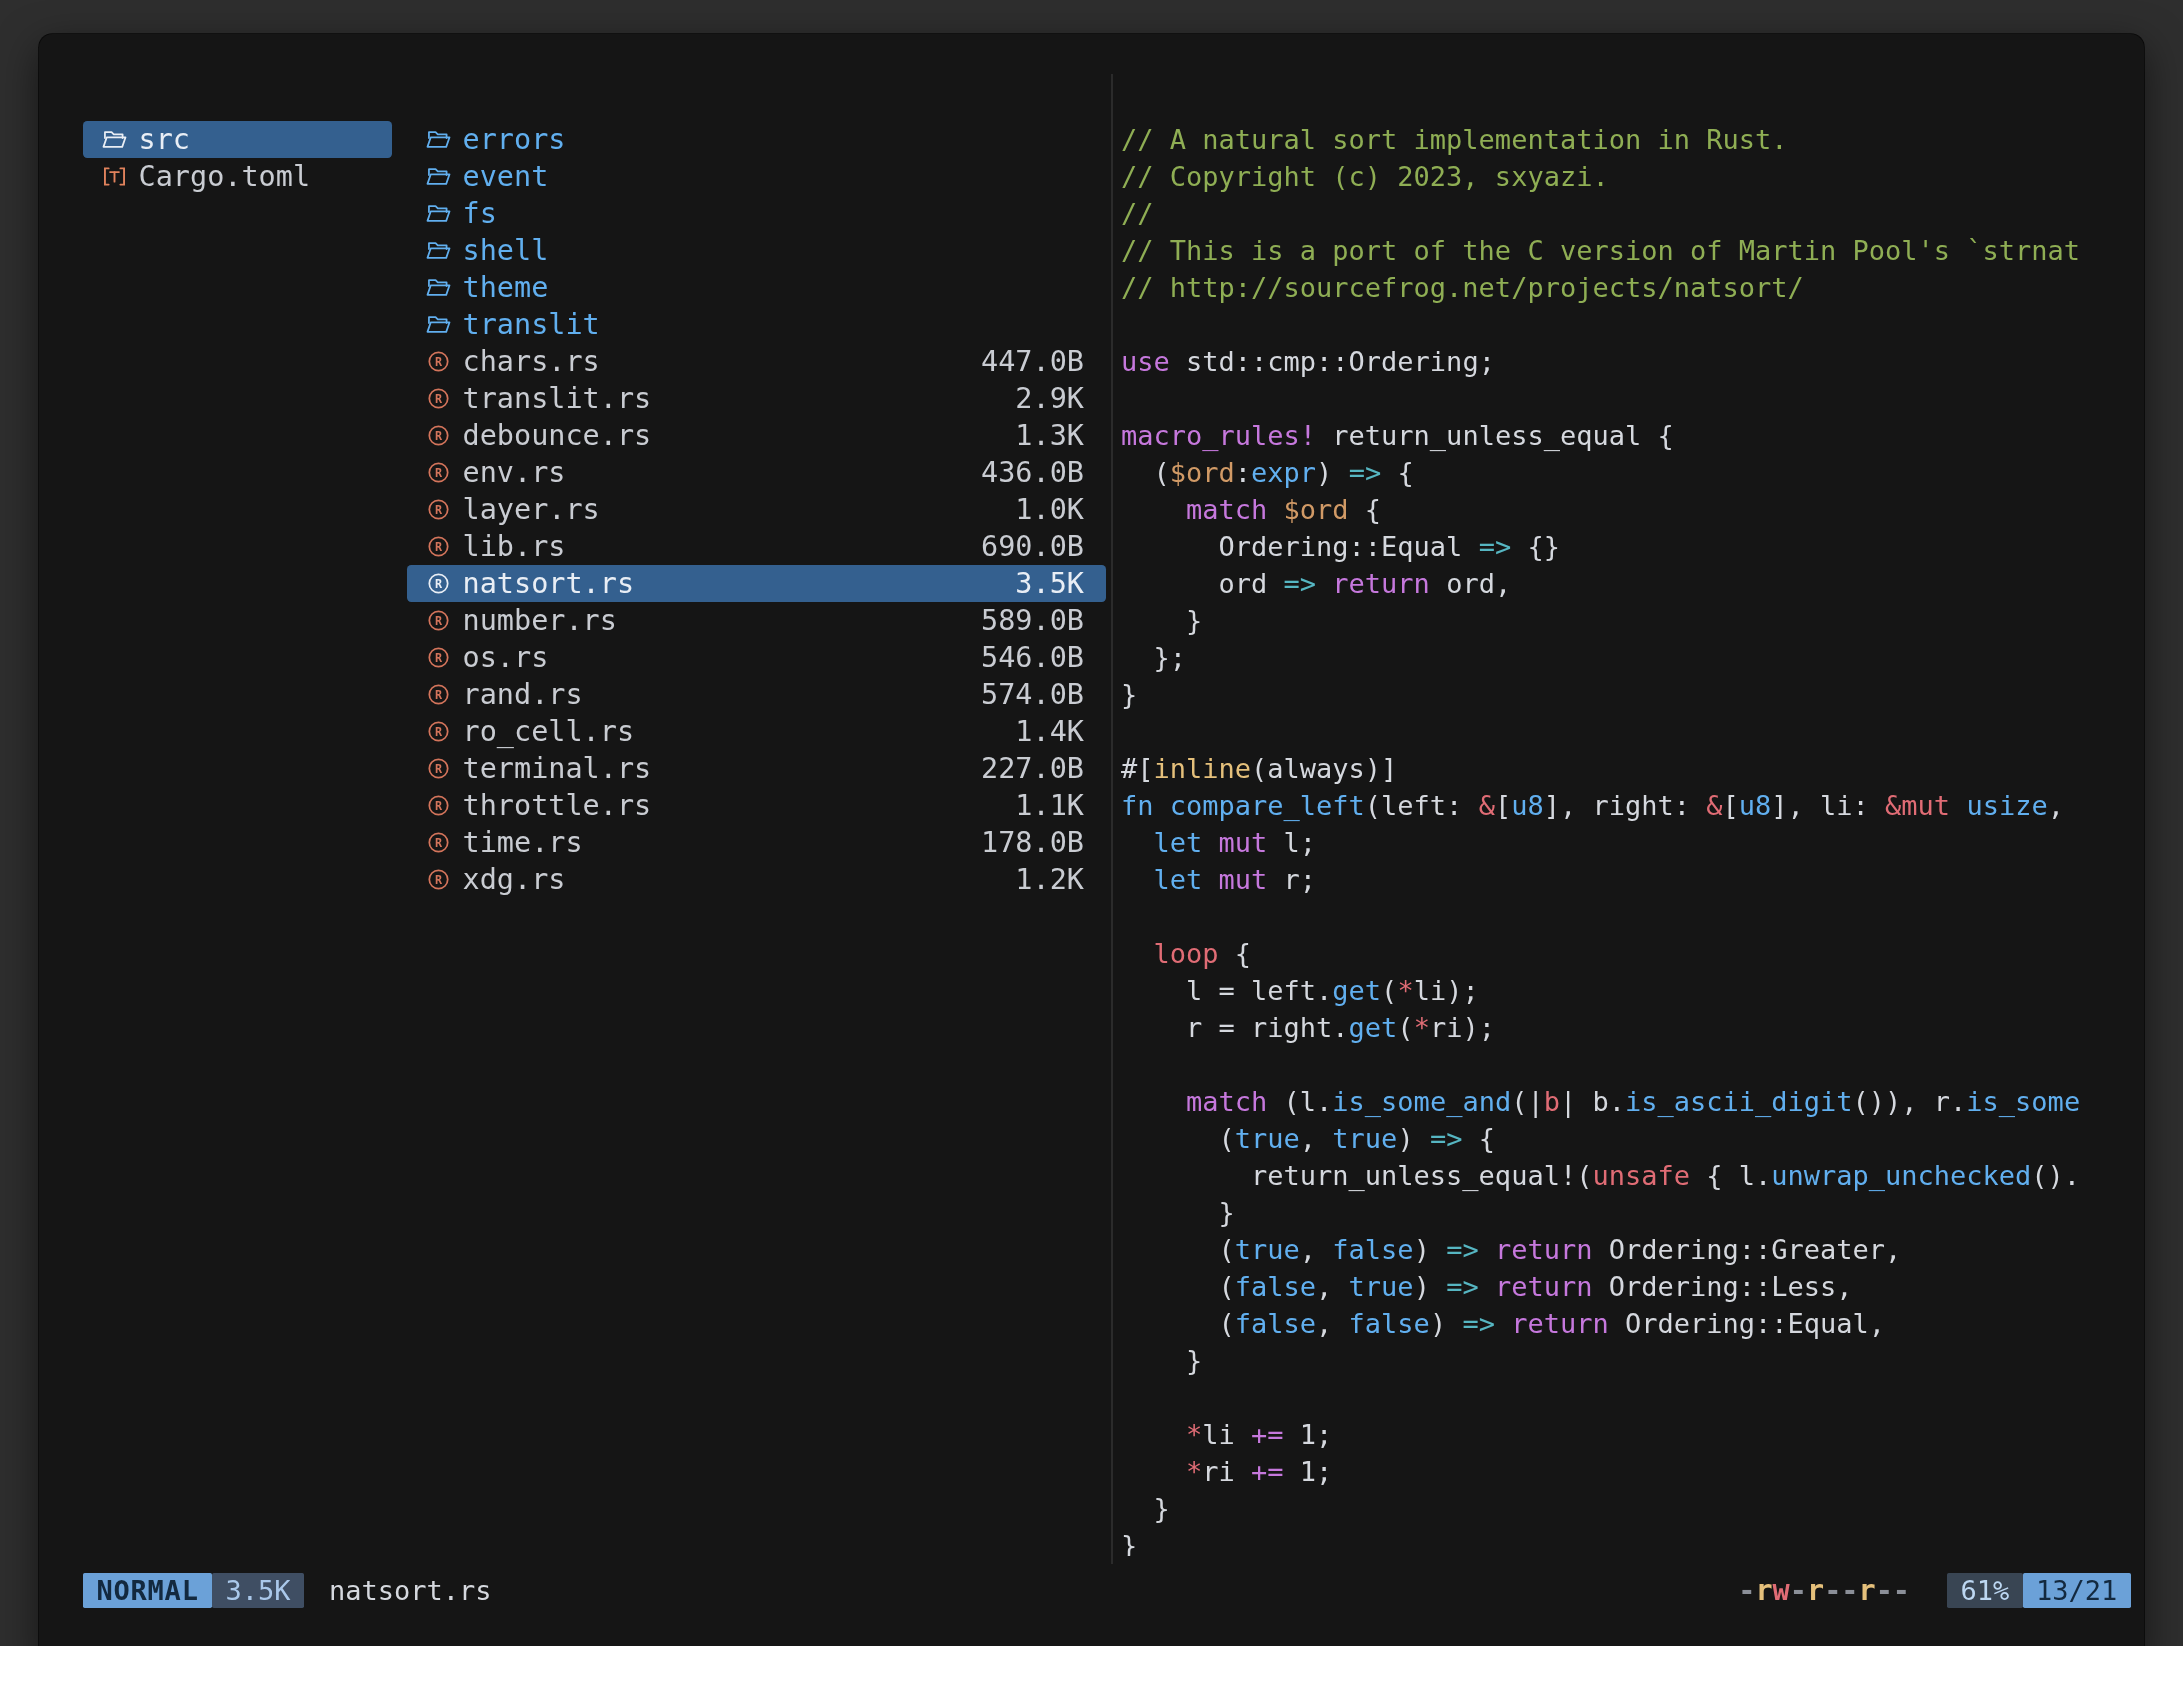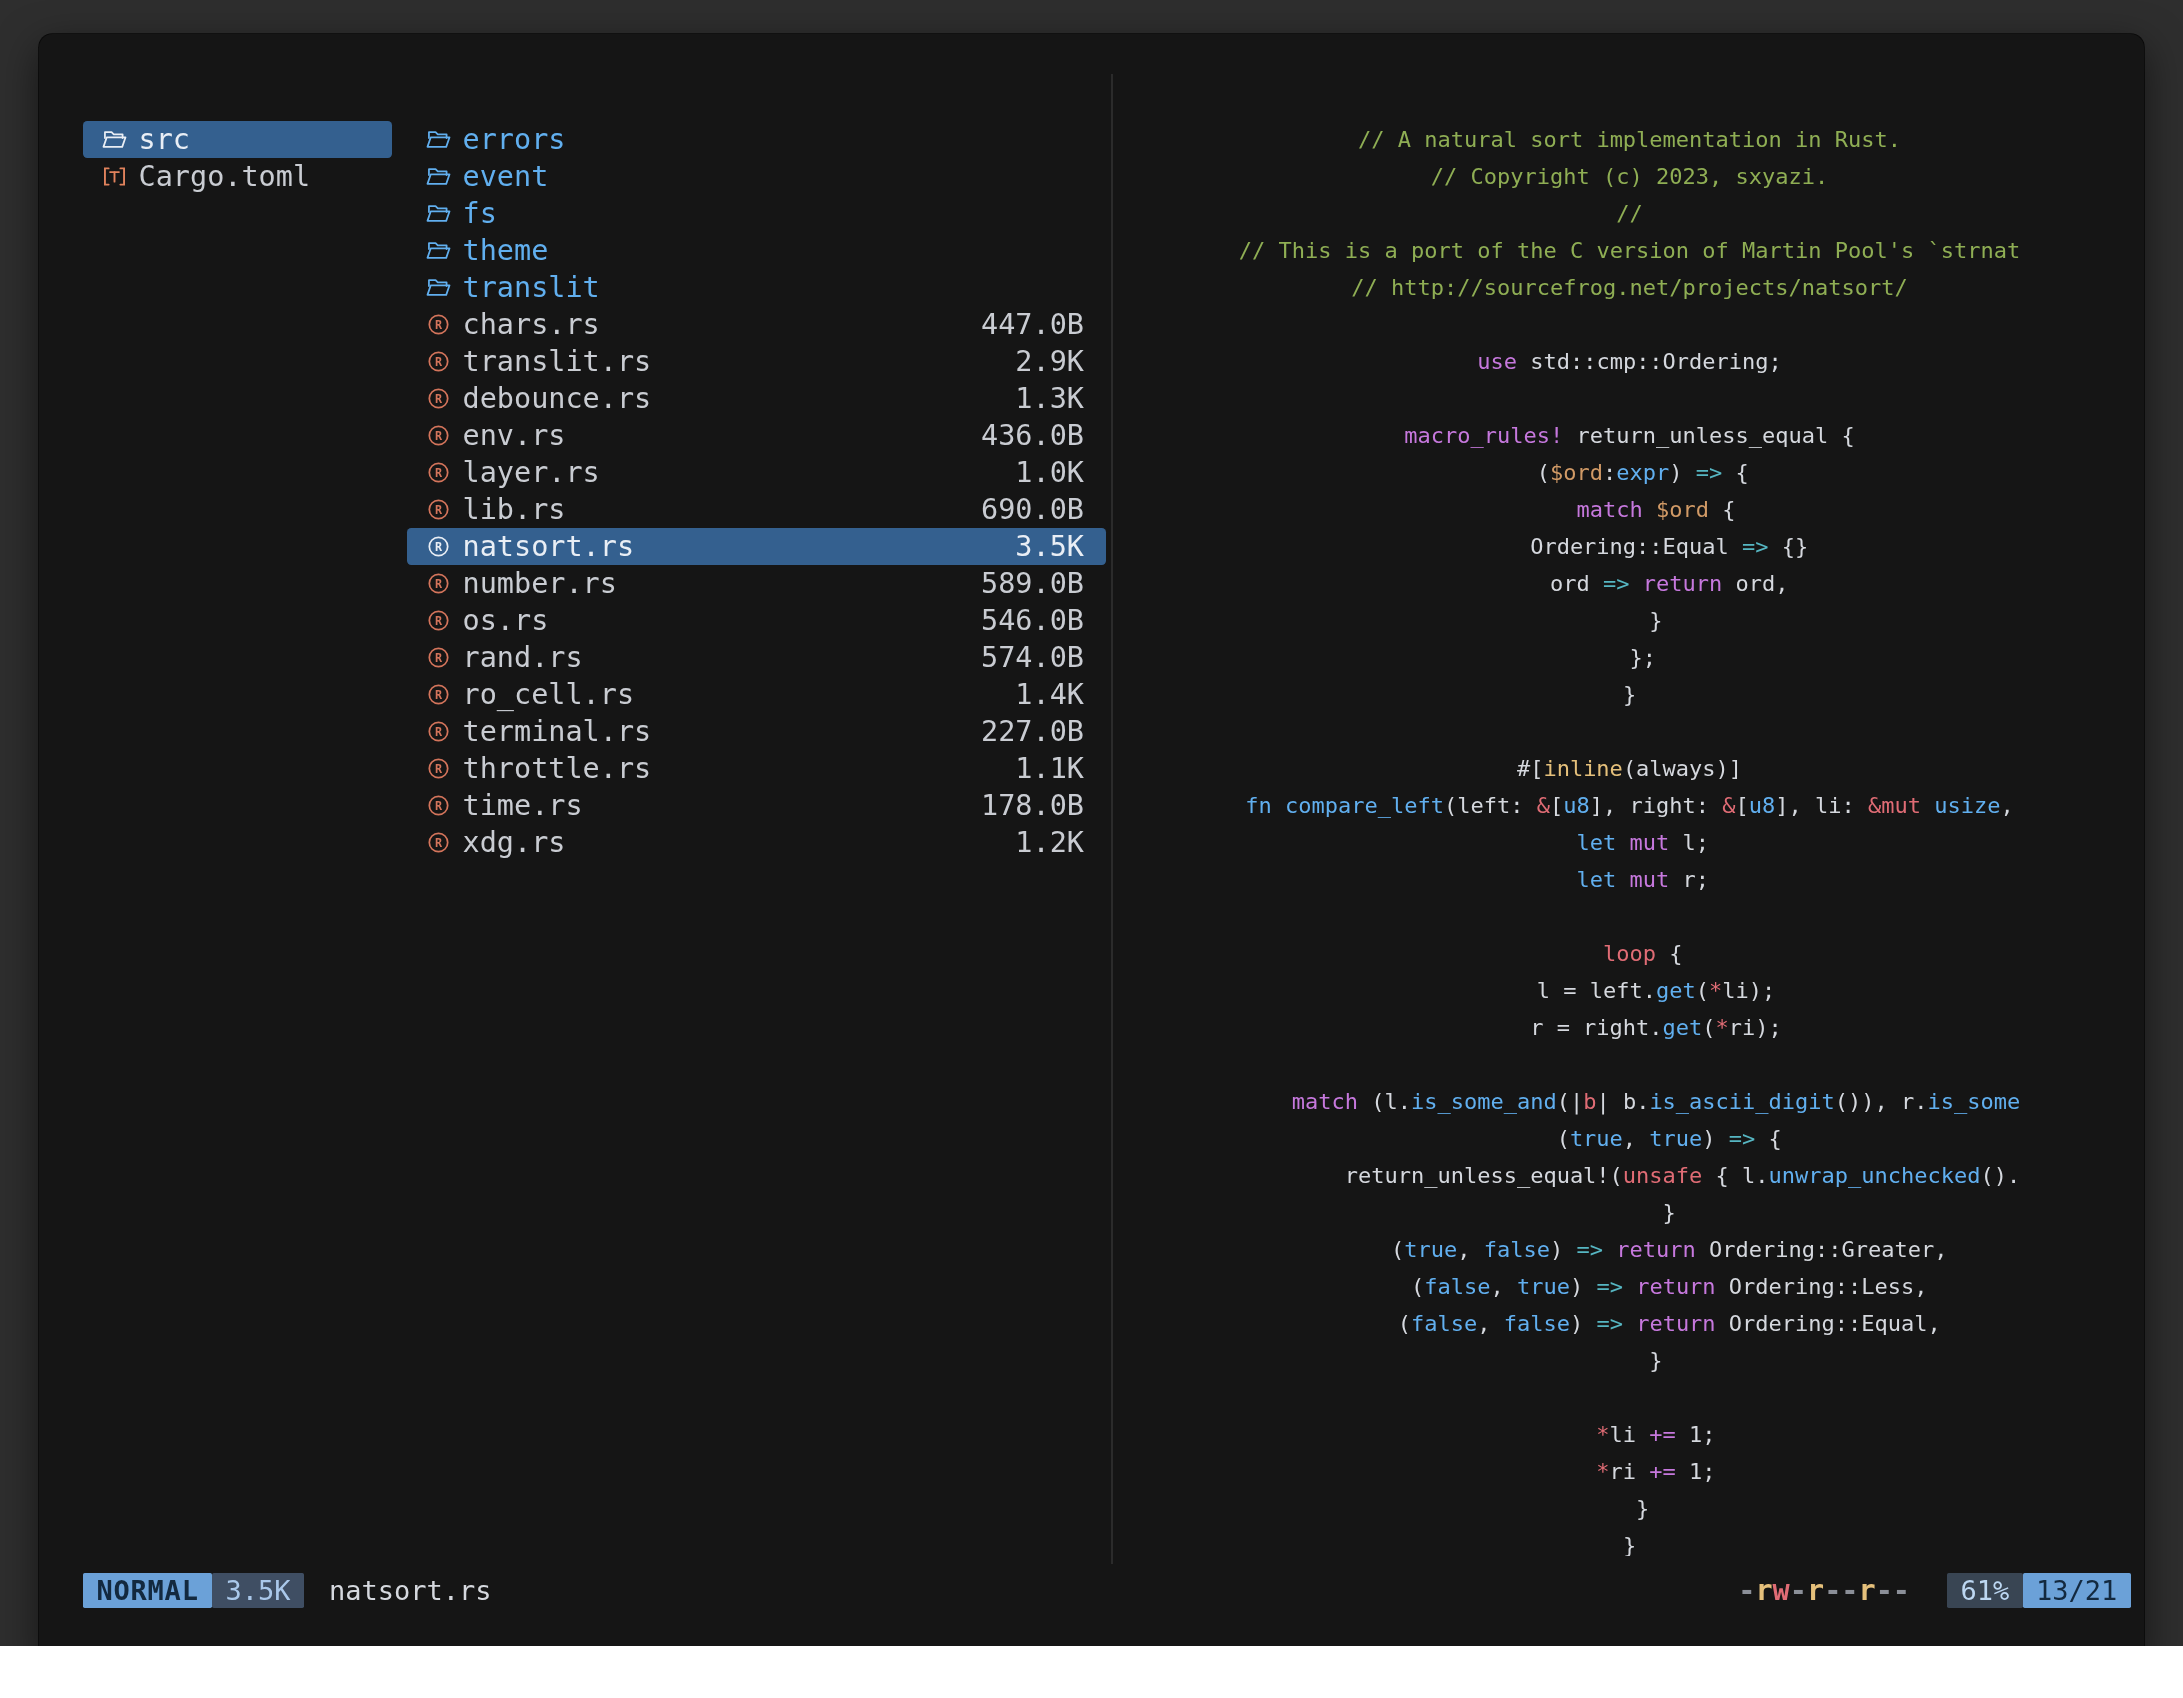--- a/index.html
+++ b/index.html
@@ -17,23 +17,22 @@
   }
   .pane{position:absolute;top:87px;}
   .parent-pane{left:44px;width:309px;}
   .current-pane{left:368px;width:699px;}
   .pane-separator{
     position:absolute;left:1072px;top:40px;height:1490px;width:1.7px;
     background:var(--separator,#2b2b2b);
   }
   .preview-pane{
     position:absolute;left:1082px;top:87px;width:1017px;height:1435px;
-    overflow:hidden;font-size:22px;line-height:37px;white-space:pre;
+    overflow:hidden;font-size:27px;line-height:37px;white-space:pre;
     color:var(--syn_text,#d5d8de);
-    text-align:center;
   }
   .code-line{height:37px;}
 
   .row{
     height:37px;display:flex;align-items:center;
     padding:0 22px 0 17px;border-radius:4.2px;font-size:28.5px;
   }
   .row .icon{width:28.5px;height:28.5px;margin-right:10px;flex:none;display:flex;align-items:center;justify-content:center;}
   .row .icon svg{display:block;}
   .row .label{white-space:pre;}
@@ -119,20 +118,29 @@
           <span class="label">event</span>
         </div>
         <div class="row folder">
           <span class="icon">
             <svg viewBox="0 0 34 34" width="25" height="25" fill="none" stroke="currentColor" stroke-width="2.4" stroke-linejoin="round" stroke-linecap="round">
               <path d="M4 15 V7 h9 l3 3 h12 v5"></path>
               <path d="M2 27 l4.5-13 H32 l-4.5 13 Z"></path>
             </svg>
           </span>
           <span class="label">fs</span>
+        </div>
+        <div class="row folder">
+          <span class="icon">
+            <svg viewBox="0 0 34 34" width="25" height="25" fill="none" stroke="currentColor" stroke-width="2.4" stroke-linejoin="round" stroke-linecap="round">
+              <path d="M4 15 V7 h9 l3 3 h12 v5"></path>
+              <path d="M2 27 l4.5-13 H32 l-4.5 13 Z"></path>
+            </svg>
+          </span>
+          <span class="label">shell</span>
         </div>
         <div class="row folder">
           <span class="icon">
             <svg viewBox="0 0 34 34" width="25" height="25" fill="none" stroke="currentColor" stroke-width="2.4" stroke-linejoin="round" stroke-linecap="round">
               <path d="M4 15 V7 h9 l3 3 h12 v5"></path>
               <path d="M2 27 l4.5-13 H32 l-4.5 13 Z"></path>
             </svg>
           </span>
           <span class="label">theme</span>
         </div>

